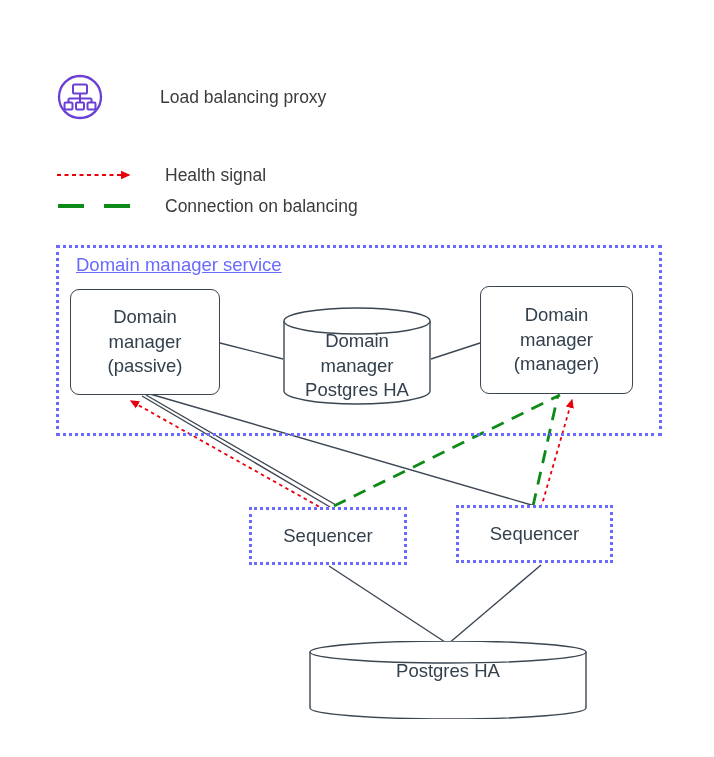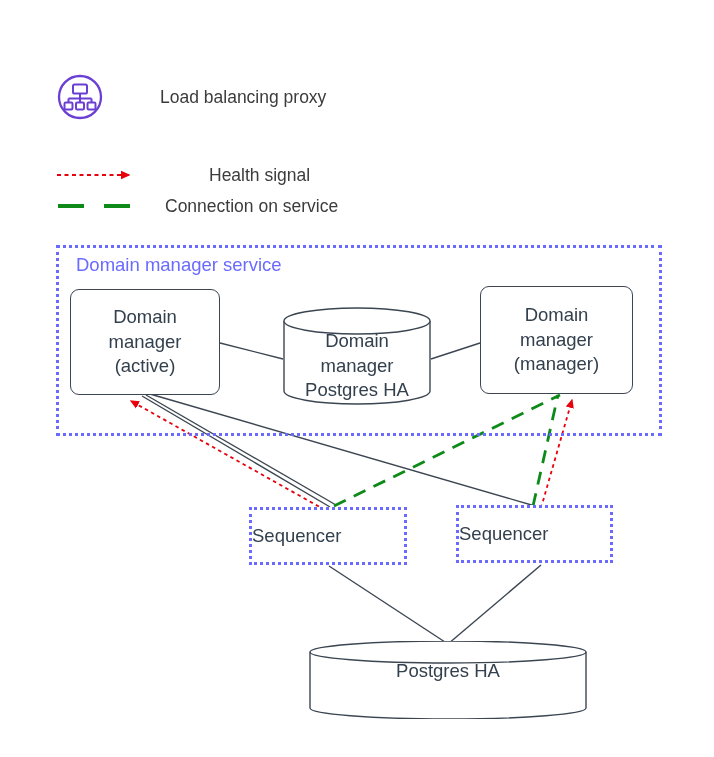--- a/index.html
+++ b/index.html
@@ -34,21 +34,21 @@
     display: flex;
     align-items: center;
   }
   .legend-label {
     font-size: 17.5px;
     color: #3c3c3c;
     white-space: nowrap;
   }
   #legend-proxy-row   { left: 57px; top: 56px; }
   #legend-http-row    { left: 57px; top: 115px; }
-  #legend-health-row  { left: 57px; top: 146px; gap: 44px; }
+  #legend-health-row  { left: 57px; top: 146px; }
   #legend-failover-row{ left: 57px; top: 177px; }
 
   .legend-swatch {
     width: 95px;
     height: 22px;
     margin-right: 8px;
     flex: none;
   }
   .legend-text-offset { margin-left: 5px; }
 
@@ -70,20 +70,21 @@
     box-sizing: border-box;
     background: transparent;
   }
   #domain-manager-service-title {
     position: absolute;
     left: 76px;
     top: 236px;
     font-size: 18.5px;
     color: #6a6aff;
     white-space: nowrap;
+    text-decoration: underline;
   }
 
   
   .node-box {
     position: absolute;
     border: 1.6px solid #3c4652;
     border-radius: 9px;
     background: #ffffff;
     box-sizing: border-box;
     display: flex;
@@ -98,20 +99,21 @@
   #node-dm-active  { left: 70px;  top: 271px; width: 150px; height: 106px; }
   #node-dm-passive { left: 480px; top: 268px; width: 153px; height: 108px; }
 
   .seq-box {
     position: absolute;
     border: 3px dotted #6a6aff;
     background: #ffffff;
     box-sizing: border-box;
     display: flex;
     align-items: center;
+    justify-content: center;
     color: #33404d;
     font-size: 18.5px;
     text-align: center;
   }
   #node-seq-left  { left: 249px; top: 489px; width: 158px; height: 58px; }
   #node-seq-right { left: 456px; top: 487px; width: 157px; height: 58px; }
 
   
   .cylinder {
     position: absolute;
@@ -194,30 +196,30 @@
       </defs>
       <path d="M 0 11 L 72 11" stroke="#e8000d" stroke-width="1.9" fill="none" stroke-dasharray="4 3.5" marker-end="url(#arrow-red-legend)"></path>
     </svg>
     <span class="legend-label legend-text-offset">Health signal</span>
   </div>
 
   <div class="legend-row" id="legend-failover-row">
     <svg class="legend-swatch" viewBox="0 0 95 22">
       <path d="M 1 11 L 80 11" stroke="#0d8a18" stroke-width="4" fill="none" stroke-dasharray="26 20"></path>
     </svg>
-    <span class="legend-label legend-text-offset">Connection on service</span>
+    <span class="legend-label legend-text-offset">Connection on balancing</span>
   </div>
 
   <div id="domain-manager-service"></div>
   <div id="domain-manager-service-title">Domain manager service</div>
 
   <div class="node-box" id="node-dm-active">
     <span>Domain</span>
     <span>manager</span>
-    <span>(active)</span>
+    <span>(passive)</span>
   </div>
 
   <div class="node-box" id="node-dm-passive">
     <span>Domain</span>
     <span>manager</span>
     <span>(manager)</span>
   </div>
 
   <div class="cylinder" id="node-dm-postgres">
     <svg width="148" height="98" viewBox="0 0 148 98">

